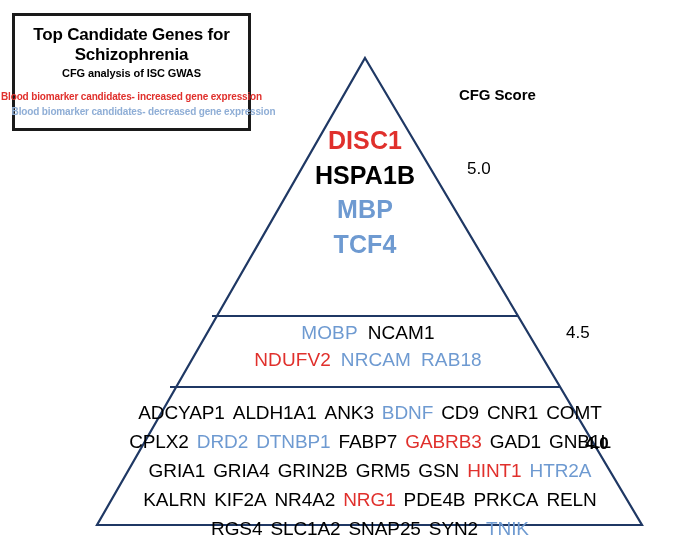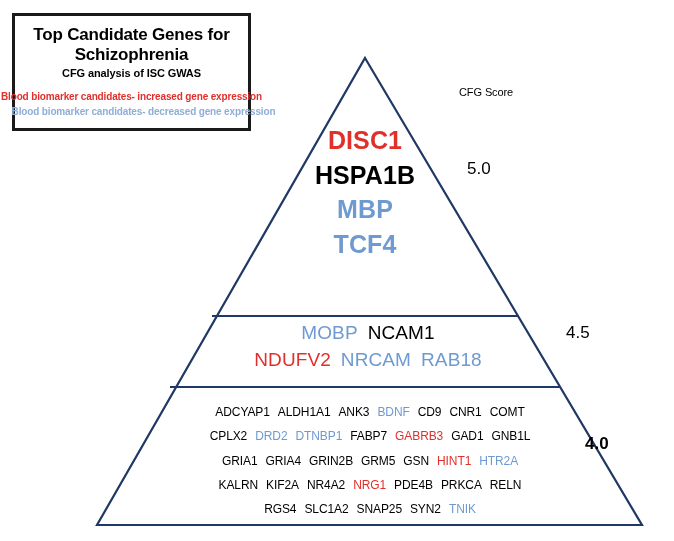--- a/index.html
+++ b/index.html
@@ -73,22 +73,22 @@
   }
   #legend-key-decreased {
     margin-top: 4px;
   }
 
   
   #cfg-score-label {
     position: absolute;
     left: 459px;
     top: 86px;
-    font-size: 11px;
-    font-weight: normal;
+    font-size: 15px;
+    font-weight: bold;
     color: #000000;
     letter-spacing: -0.1px;
     text-align: center;
   }
 
   
   .score-value {
     position: absolute;
     font-size: 17px;
     color: #000000;
@@ -138,21 +138,21 @@
   #tier-3 {
     left: 120px;
     top: 399px;
     width: 500px;
   }
   #tier-3 .gene-row {
     line-height: 1.52;
     white-space: nowrap;
   }
   #tier-3 .gene {
-    font-size: 12px;
+    font-size: 19px;
     letter-spacing: -0.1px;
     margin: 16px 4px;
   }
 
   
   .gene.neutral  { color: #000000; }
   .gene.up       { color: #E0302C; }
   .gene.down     { color: #6E9AD1; }
   .legend-key.up   { color: #E0302C; }
   .legend-key.down { color: #8FAED6; margin-left: 24px; }

